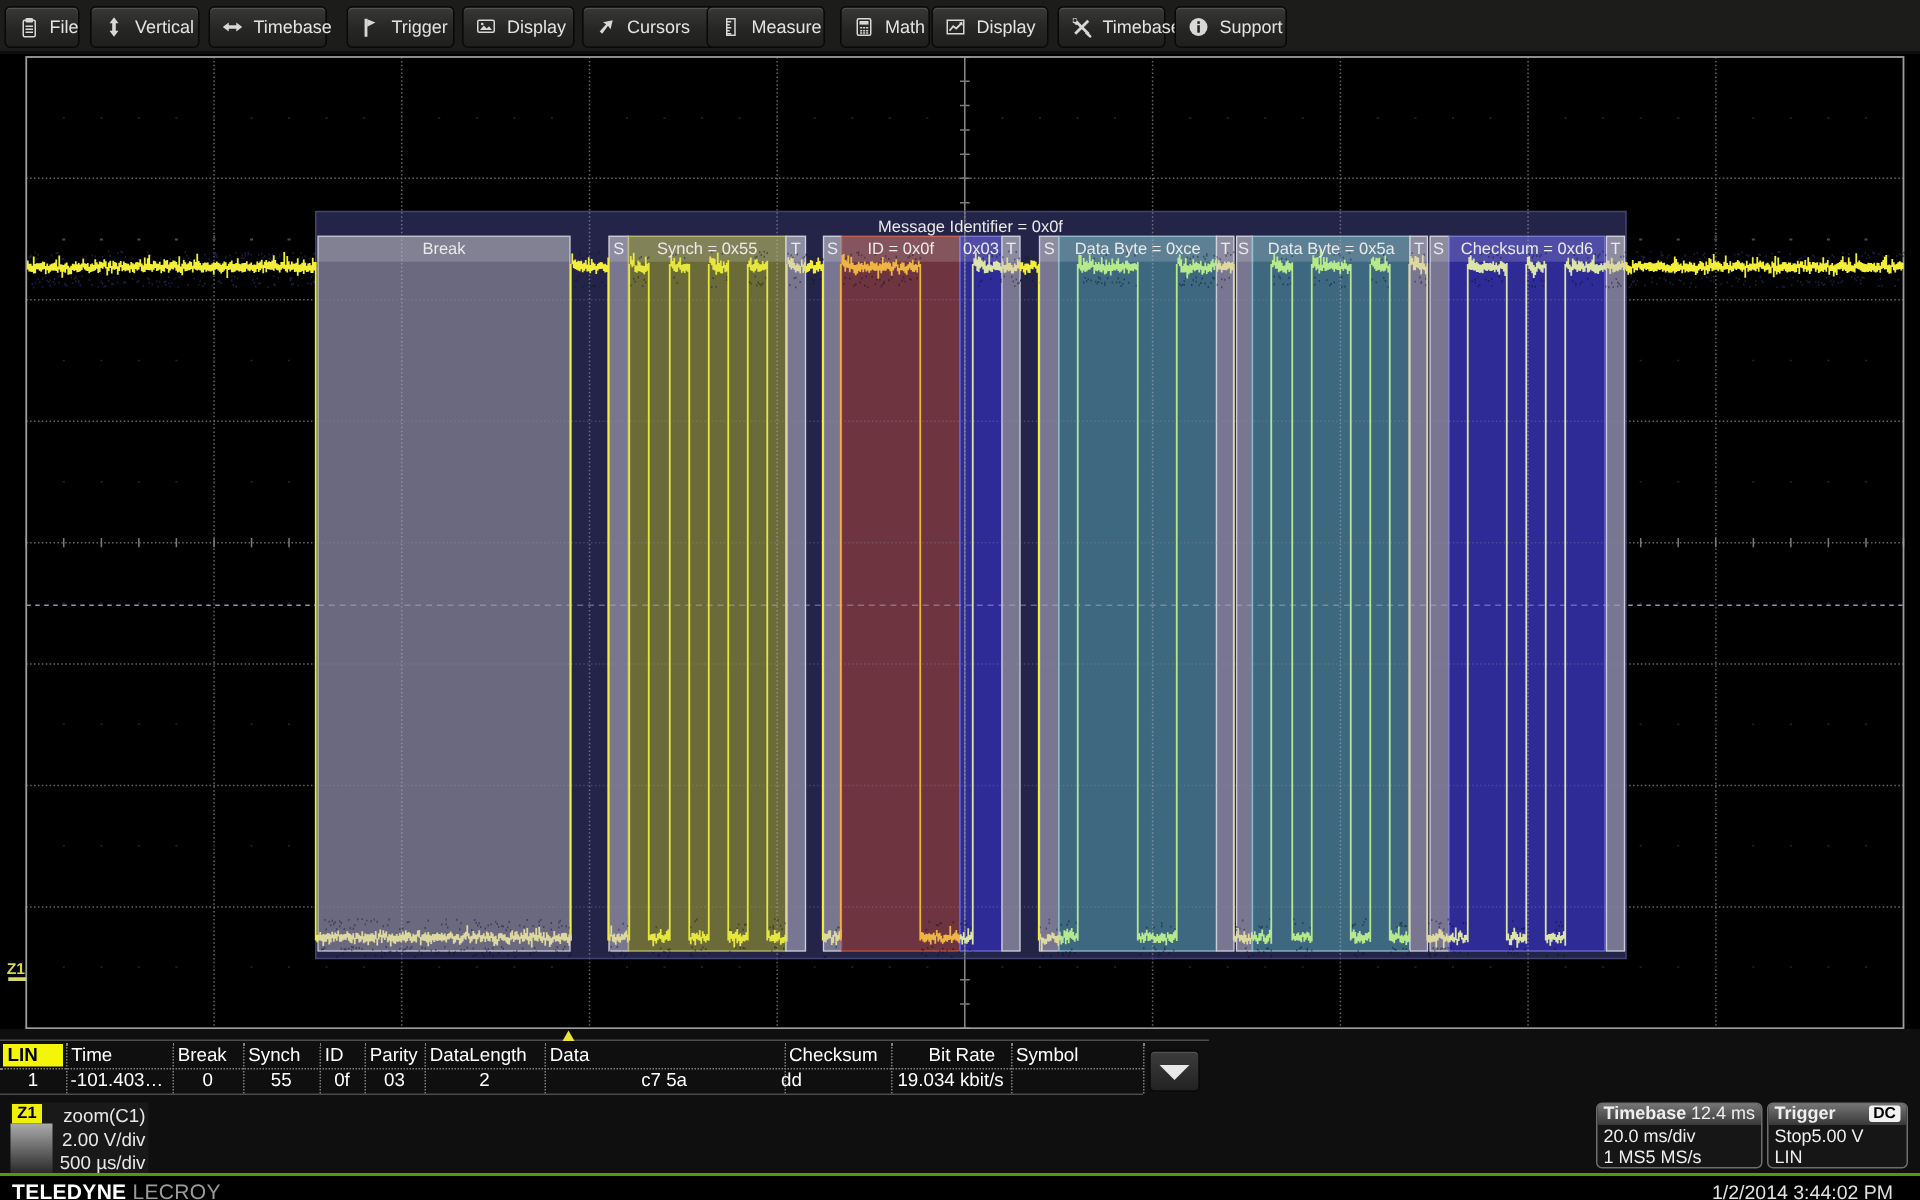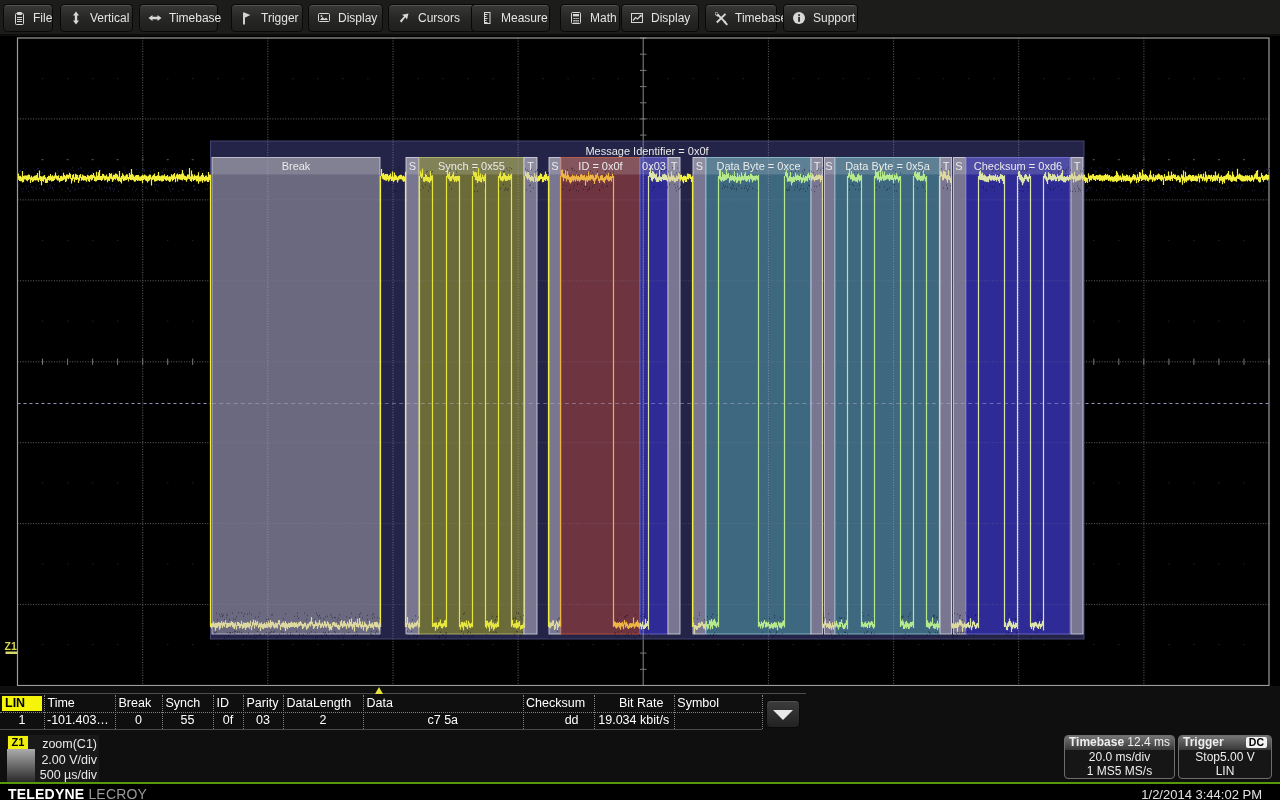--- a/index.html
+++ b/index.html
@@ -39,21 +39,21 @@
 .z1line{position:absolute;right:2px;height:15px;line-height:15px;white-space:nowrap}
 .descbox{position:absolute;top:735px;height:44px;background:#161616;border:1px solid #6e6e6e;
  border-radius:4px;color:#eee;font-size:12px;overflow:hidden}
 #tbbox{left:1064px;width:111px}
 #trbox{left:1178px;width:94px}
 .dhead{height:14px;line-height:13px;background:linear-gradient(#747474,#383838);
  padding:0 4px;display:flex;justify-content:space-between;font-size:12px}
 .dhr{font-weight:normal}
 .dcbadge{background:#f2f2f2;color:#000;font-size:10.5px;font-weight:bold;height:11px;
  line-height:11px;padding:0 3px;border-radius:2px;margin-top:1px}
-.drow{display:flex;justify-content:center;padding:0 4px;height:14px;line-height:14px}
+.drow{display:flex;justify-content:flex-start;padding:0 4px;height:14px;line-height:14px}
 #greenline{position:absolute;left:0;top:782px;width:1280px;height:2px;background:#55990a}
 #brand{position:absolute;left:8px;top:786px;font-size:14px;color:#fff;letter-spacing:0.2px}
 #brand b{font-weight:bold}
 #brand span{color:#9a9a9a}
 #stamp{position:absolute;right:18px;top:787px;font-size:13px;color:#e0e0e0}
 </style></head><body>
 <div id="menu">
     <div class="mbtn" style="left:3px;width:50px">
       <svg width="16" height="16" viewBox="0 0 16 16" style="margin-right:6px;flex:none">
         <rect x="4.5" y="3.5" width="8" height="11" rx="1" fill="none" stroke="#d8d8d8"></rect>
@@ -230,21 +230,21 @@
     <div class="th" style="left:619px">Bit&nbsp;Rate</div>
     <div class="th" style="left:677.3px">Symbol</div>
     <div class="tv" style="left:0.0px;width:44.0px">1</div>
     <div class="tv" style="left:44.0px;width:71.0px;text-align:left;padding-left:3px">-101.403…</div>
     <div class="tv" style="left:115.0px;width:47.0px">0</div>
     <div class="tv" style="left:162.0px;width:51.0px">55</div>
     <div class="tv" style="left:213.0px;width:30.0px">0f</div>
     <div class="tv" style="left:243.0px;width:40.0px">03</div>
     <div class="tv" style="left:283.0px;width:80.0px">2</div>
     <div class="tv" style="left:363.0px;width:159.5px">c7&nbsp;5a</div>
-    <div class="tv" style="left:536px;width:71.2px">dd</div>
+    <div class="tv" style="left:492px;width:71.2px">dd</div>
     <div class="tv" style="left:593.7px;width:80.1px">19.034&nbsp;kbit/s</div>
     <div class="tsep" style="left:44.0px"></div>
     <div class="tsep" style="left:115.0px"></div>
     <div class="tsep" style="left:162.0px"></div>
     <div class="tsep" style="left:213.0px"></div>
     <div class="tsep" style="left:243.0px"></div>
     <div class="tsep" style="left:283.0px"></div>
     <div class="tsep" style="left:363.0px"></div>
     <div class="tsep" style="left:522.5px"></div>
     <div class="tsep" style="left:593.7px"></div>

